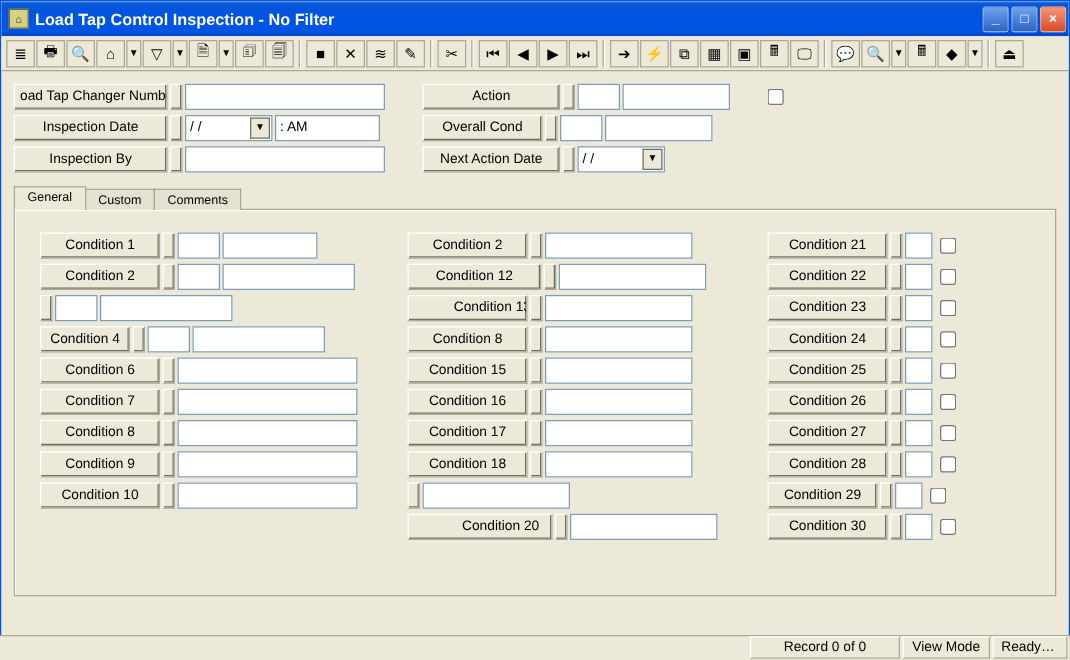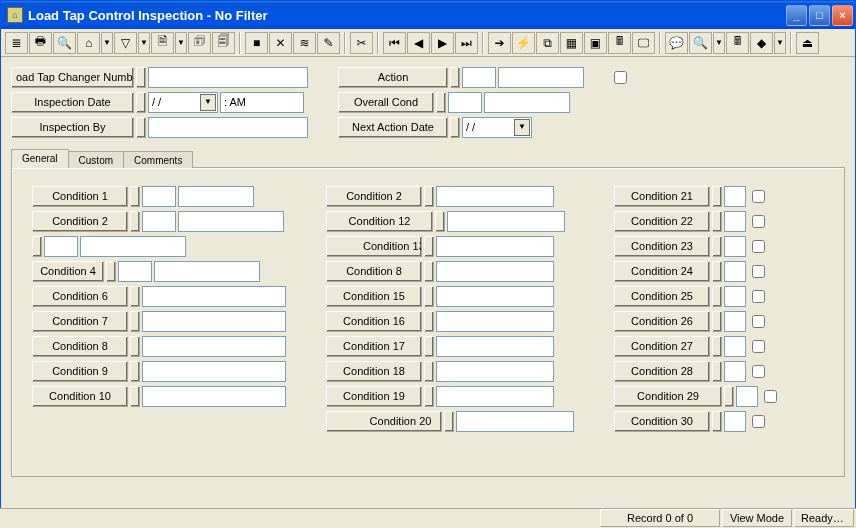--- a/index.html
+++ b/index.html
@@ -388,21 +388,20 @@
               <span class="field-btn" style="width: 96px;">Condition 17</span>
               <span class="small-gray"></span>
               <span class="textish" style="width: 118px;"></span>
             </div>
             <div class="cond-row">
               <span class="field-btn" style="width: 96px;">Condition 18</span>
               <span class="small-gray"></span>
               <span class="textish" style="width: 118px;"></span>
             </div>
             <div class="cond-row">
-              <span class="field-btn" style="width: 96px;">Condition 19</span>
               <span class="small-gray"></span>
               <span class="textish" style="width: 118px;"></span>
             </div>
             <div class="cond-row">
               <span class="field-btn" style="width: 116px; padding-left: 37px;">Condition 20</span>
               <span class="small-gray"></span>
               <span class="textish" style="width: 118px;"></span>
             </div>
           </div>
           <div class="cond-col">
@@ -448,21 +447,21 @@
               <span class="textish" style="width: 22px;"></span>
               <input type="checkbox" class="cb" style="margin-left: 4px;">
             </div>
             <div class="cond-row">
               <span class="field-btn" style="width: 96px;">Condition 28</span>
               <span class="small-gray"></span>
               <span class="textish" style="width: 22px;"></span>
               <input type="checkbox" class="cb" style="margin-left: 4px;">
             </div>
             <div class="cond-row">
-              <span class="field-btn" style="width: 108px;">Condition 29</span>
+              <span class="field-btn" style="width: 88px;">Condition 29</span>
               <span class="small-gray"></span>
               <span class="textish" style="width: 22px;"></span>
               <input type="checkbox" class="cb" style="margin-left: 4px;">
             </div>
             <div class="cond-row">
               <span class="field-btn" style="width: 96px;">Condition 30</span>
               <span class="small-gray"></span>
               <span class="textish" style="width: 22px;"></span>
               <input type="checkbox" class="cb" style="margin-left: 4px;">
             </div>

